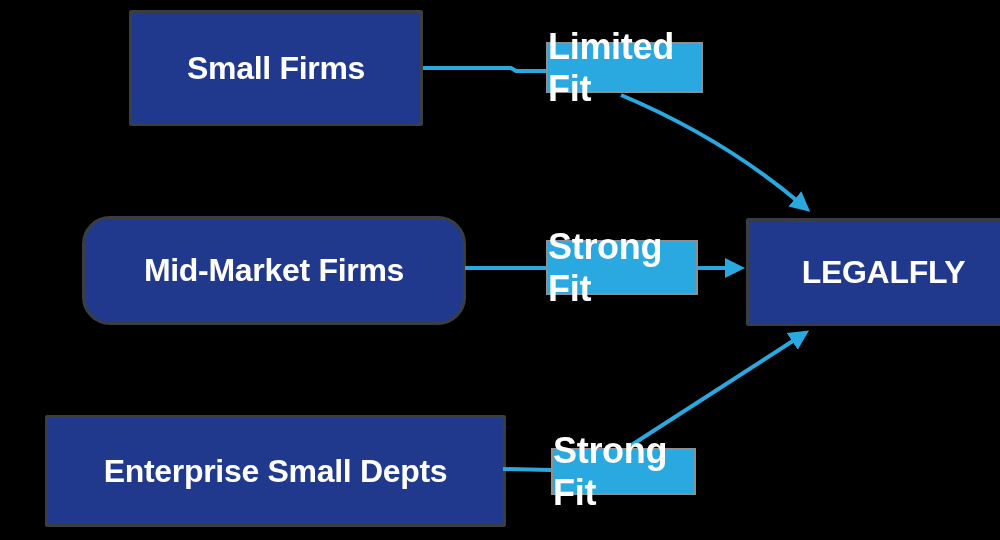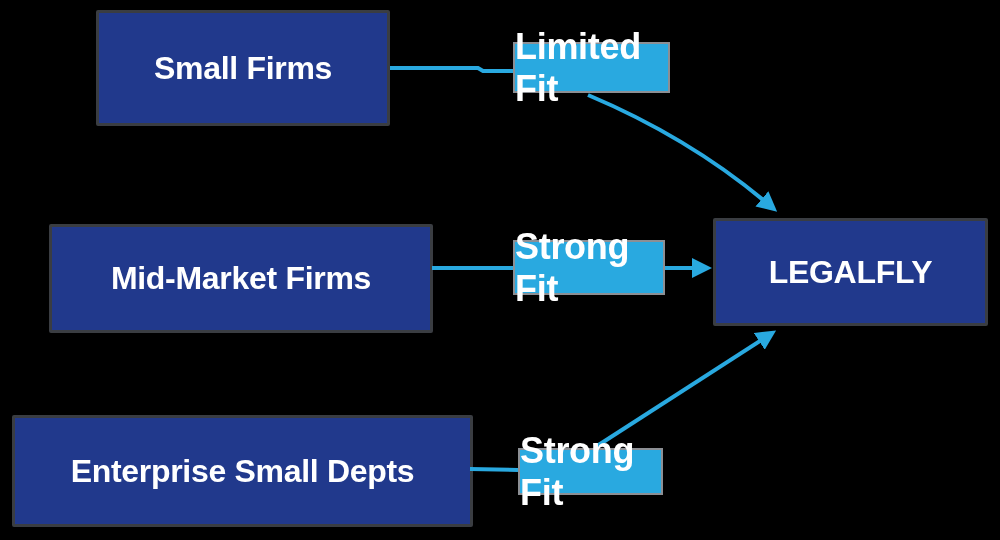--- a/index.html
+++ b/index.html
@@ -10,21 +10,21 @@
     --label-border:#8C8F94;
     --text:#FFFFFF;
   }
   html,body{margin:0;padding:0;}
   body{
     width:1000px;height:540px;
     background:var(--background,#000);
     font-family:"Liberation Sans", sans-serif;
     overflow:hidden;
   }
-  .canvas{position:relative;width:908px;height:540px;background:var(--background,#000);}
+  .canvas{position:relative;width:908px;height:540px;background:var(--background,#000);margin-left:33px;}
   .node{
     position:absolute;
     background:var(--node-fill,#21398C);
     border:3px solid var(--node-border,#3A3D42);
     box-sizing:border-box;
     display:flex;align-items:center;justify-content:center;
     color:var(--text,#fff);
     font-size:32px;font-weight:600;letter-spacing:-0.3px;
     border-radius:2px;
   }
@@ -43,21 +43,21 @@
 </style>
 </head>
 <body>
 
 <div class="canvas">
 
   <div class="node" style="left:96px;top:10px;width:294px;height:116px;">
     <span>Small Firms</span>
   </div>
 
-  <div class="node" style="left:49px;top:224px;width:384px;height:109px;">
+  <div class="node" style="left:49px;top:216px;width:384px;height:109px;border-radius:28px;">
     <span>Mid-Market Firms</span>
   </div>
 
   <div class="node" style="left:12px;top:415px;width:461px;height:112px;">
     <span>Enterprise Small Depts</span>
   </div>
 
   <div class="node" style="left:713px;top:218px;width:275px;height:108px;">
     <span>LEGALFLY</span>
   </div>

